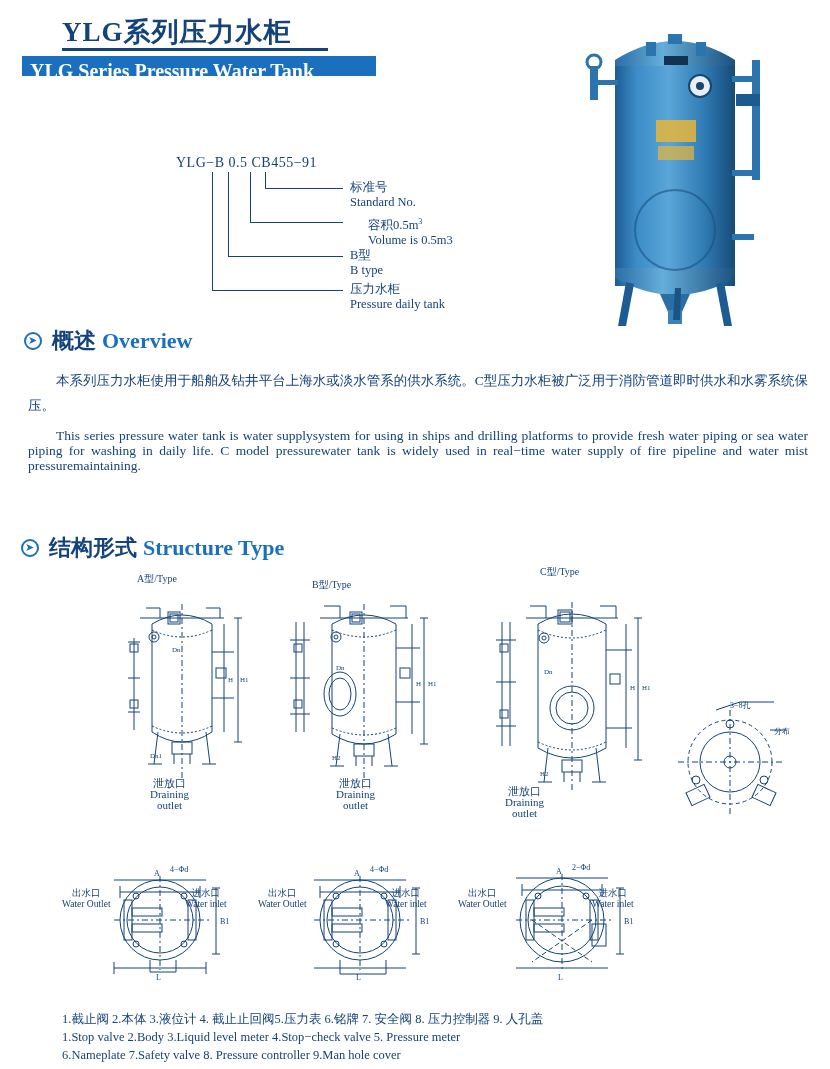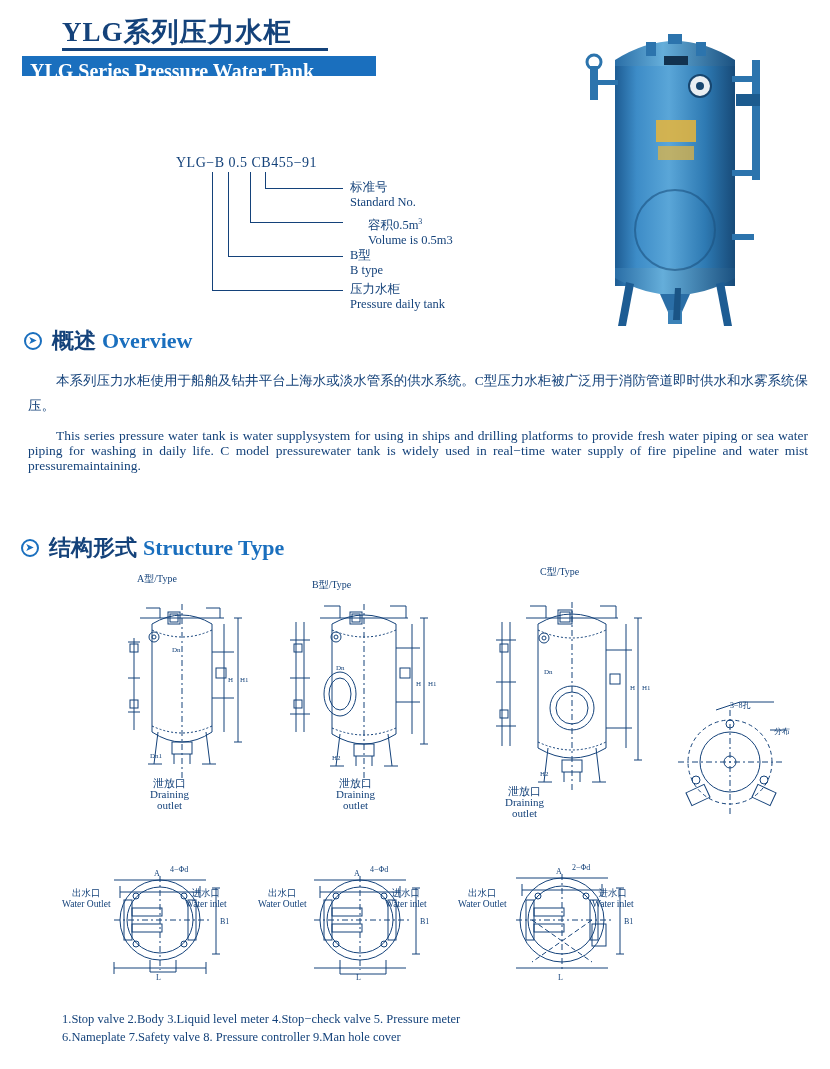--- a/index.html
+++ b/index.html
@@ -522,17 +522,18 @@
   <div class="port-lbl" style="left:458px;top:888px;">
     <span>出水口</span><br>
     <span>Water Outlet</span>
   </div>
   <div class="port-lbl" style="left:592px;top:888px;">
     <span>进水口</span><br>
     <span>Water inlet</span>
   </div>
 
   <div class="legend">
+    <div>1.截止阀  2.本体  3.液位计  4. 截止止回阀5.压力表 6.铭牌   7. 安全阀   8. 压力控制器    9. 人孔盖</div>
     <div>1.Stop valve  2.Body  3.Liquid level meter  4.Stop−check valve 5. Pressure meter</div>
     <div>6.Nameplate  7.Safety valve  8. Pressure controller  9.Man hole cover</div>
   </div>
 
 </div>
 
 </body></html>

